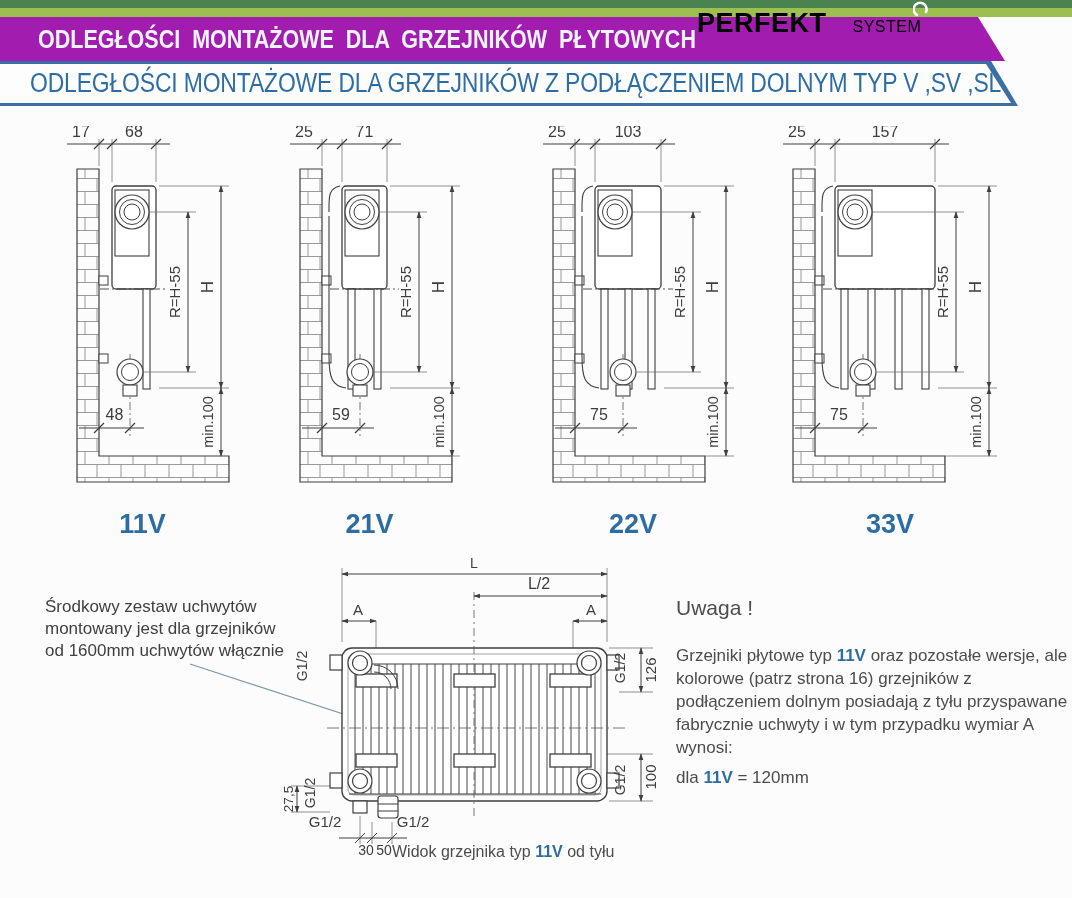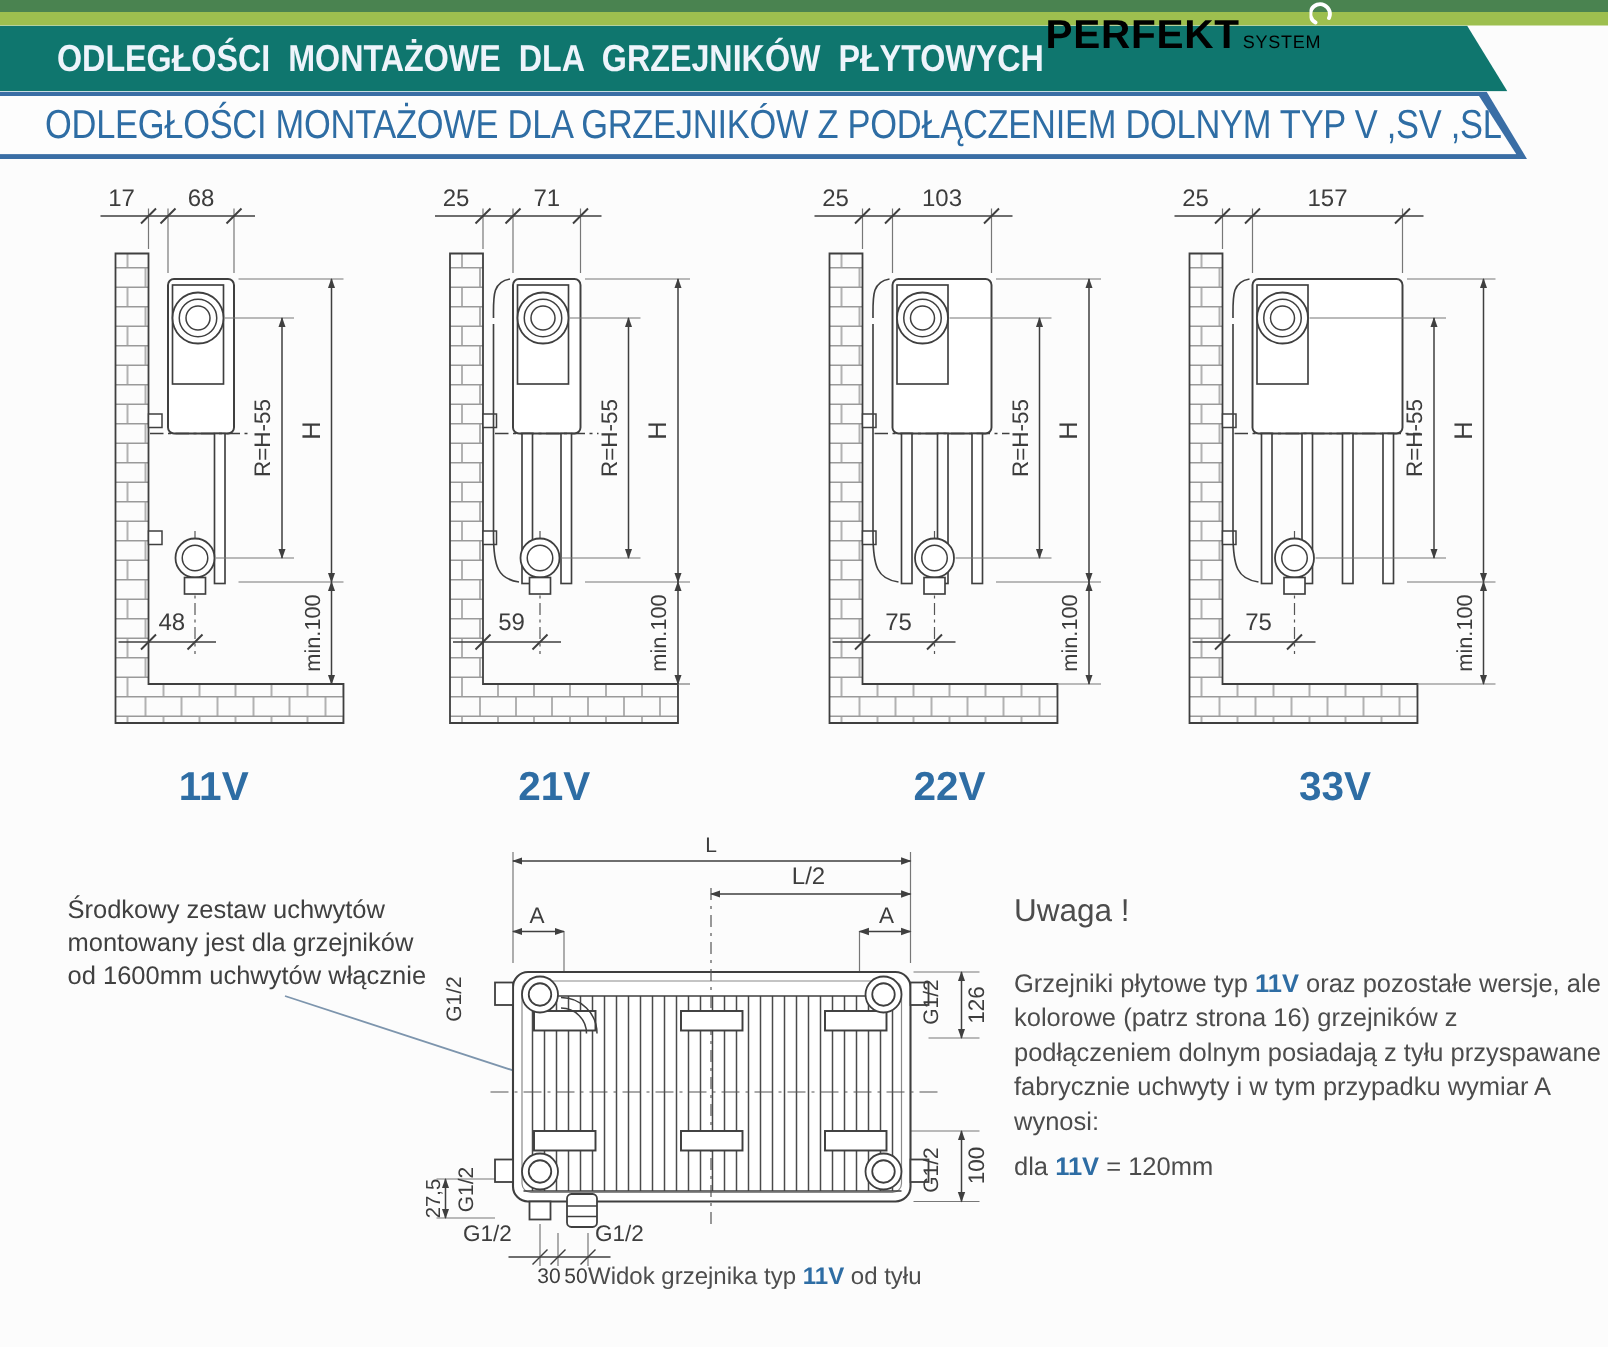--- a/index.html
+++ b/index.html
@@ -9,21 +9,21 @@
   .strip1{top:0;height:8px;}
   .strip2{top:8px;height:9px;}
   .banner{position:absolute;top:17px;left:0;width:1020px;height:44px;
           clip-path:polygon(0 0,978px 0,1005px 100%,0 100%);
           display:flex;align-items:center;padding-left:38px;box-sizing:border-box;}
   .banner-title{color:#eef4fb;font-size:25px;font-weight:bold;letter-spacing:0px;word-spacing:7px;
           transform:scaleX(.86);transform-origin:left center;white-space:nowrap;}
   .logo{position:absolute;left:697px;top:8px;display:flex;align-items:baseline;color:#000000;}
   .logo-main{font-size:27px;font-weight:bold;letter-spacing:.5px;position:relative;}
   .logo-swoosh{position:absolute;right:-10px;top:-7px;}
-  .logo-sub{font-size:12px;letter-spacing:.5px;margin-left:2px;text-align:center;}
+  .logo-sub{font-size:16px;letter-spacing:.5px;margin-left:26px;text-align:center;}
   .subband{position:absolute;top:61px;left:0;width:1020px;height:45px;
           clip-path:polygon(0 0,991px 0,1018px 100%,0 100%);}
   .subband-inner{position:absolute;top:3px;left:0px;width:1012px;height:39px;background:#fdfdfd;
           clip-path:polygon(0 0,986px 0,1011px 100%,0 100%);
           display:flex;align-items:center;padding-left:30px;box-sizing:border-box;}
   .subtitle{font-size:27px;letter-spacing:-.2px;transform:scaleX(.85);transform-origin:left center;white-space:nowrap;}
   .dia{position:absolute;top:126px;}
   .note-left{position:absolute;left:45px;top:596px;width:290px;font-size:17px;line-height:22px;color:#404040;}
   .leader-svg{position:absolute;left:185px;top:658px;pointer-events:none;}
   .rear-wrap{position:absolute;left:283px;top:556px;}
@@ -36,21 +36,21 @@
   svg text{font-family:"Liberation Sans",sans-serif;}
 </style>
 </head>
 <body>
 
 <div class="page">
 
   <div class="strip strip1" style="background: rgb(74, 131, 80);"></div>
   <div class="strip strip2" style="background: rgb(157, 191, 79);"></div>
 
-  <div class="banner" style="background: #0f766e;">
+  <div class="banner" style="background: #a21caf;">
     <span class="banner-title">ODLEGŁOŚCI MONTAŻOWE DLA GRZEJNIKÓW PŁYTOWYCH</span>
   </div>
   <div class="logo">
     <span class="logo-main">PERFEKT</span>
     <svg class="logo-swoosh" width="18" height="18" viewBox="0 0 18 18">
       <path d="M4 14 A6.5 6.5 0 1 1 13 11" fill="none" stroke="#ffffff" stroke-width="2.6" stroke-linecap="round"></path>
     </svg>
     <span class="logo-sub">SYSTEM</span>
   </div>
 

